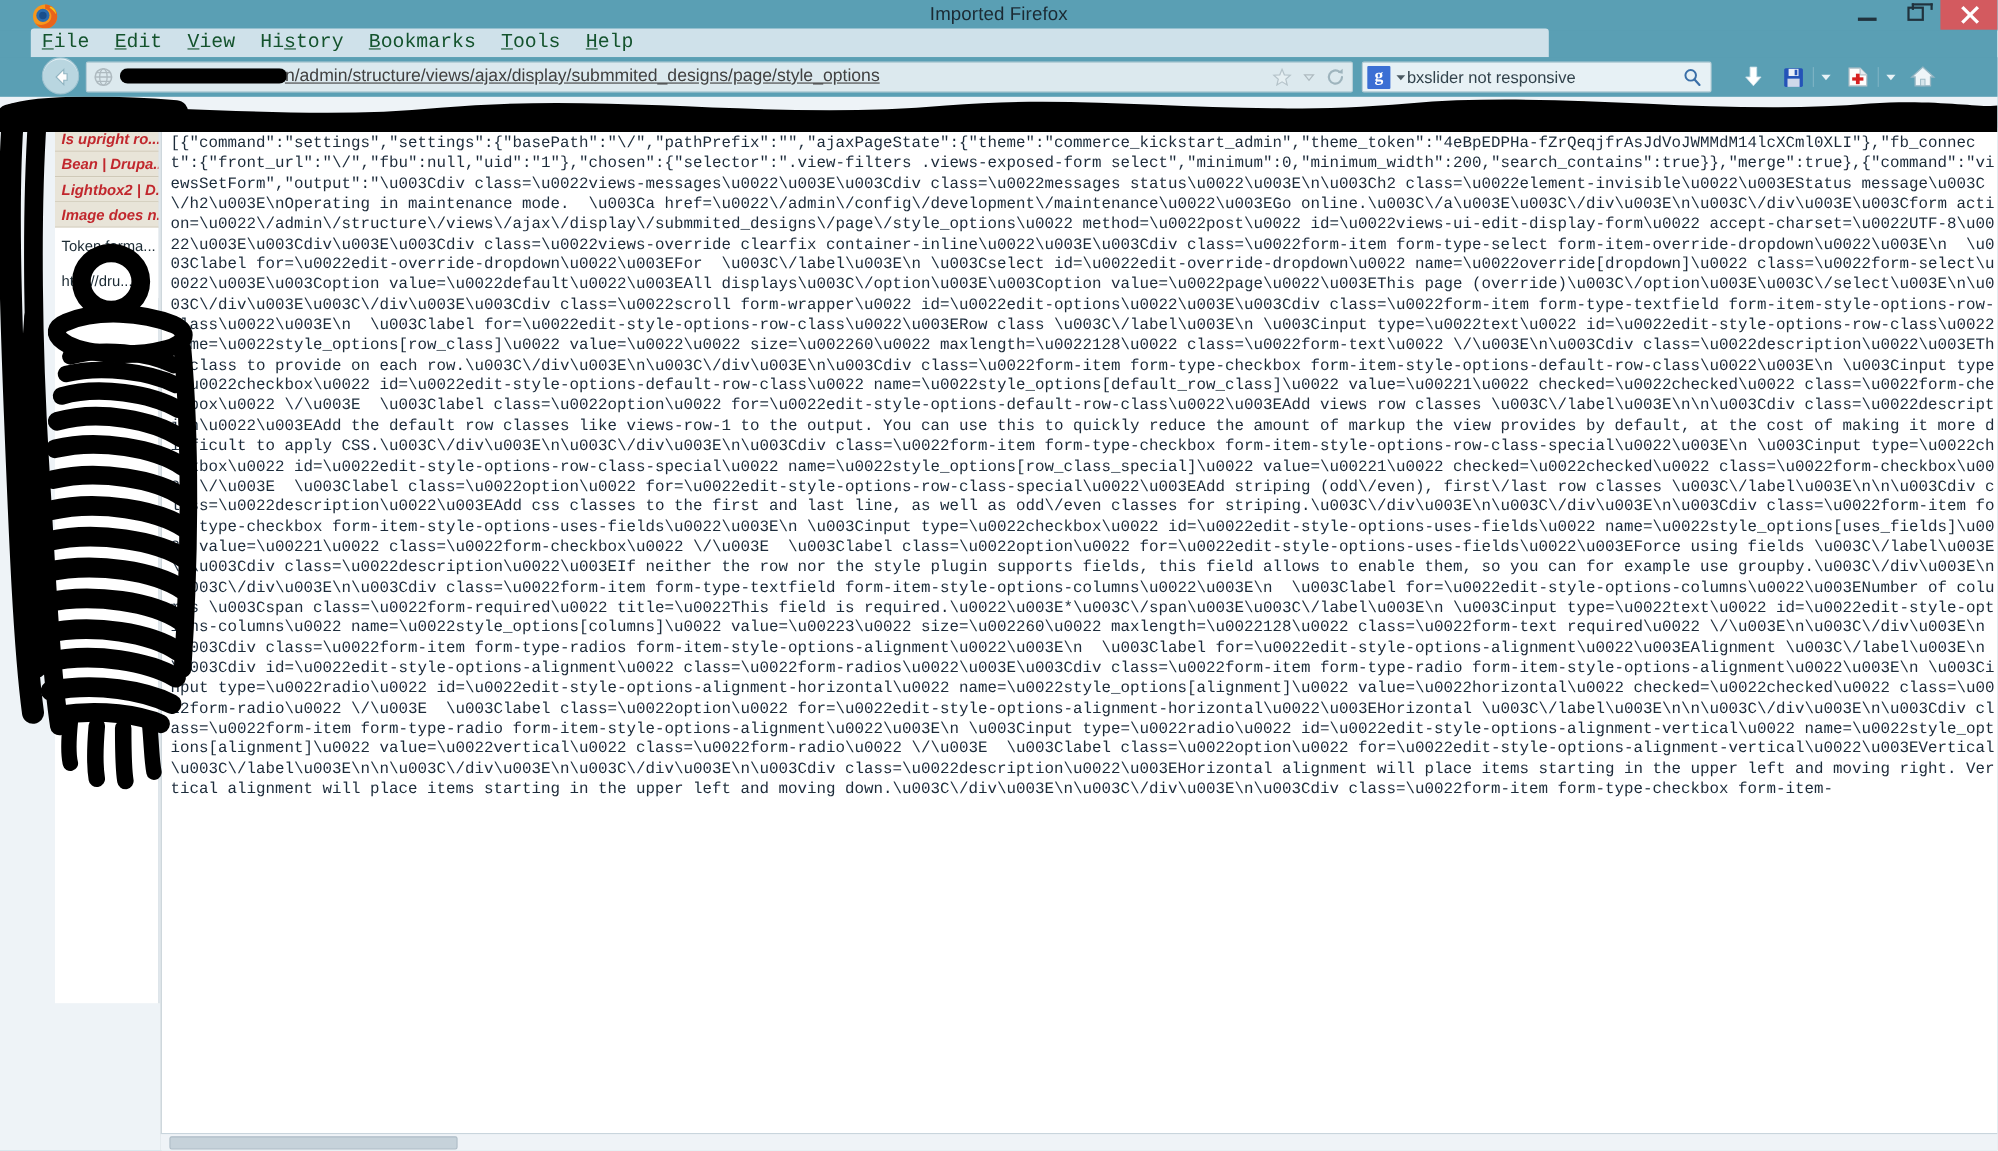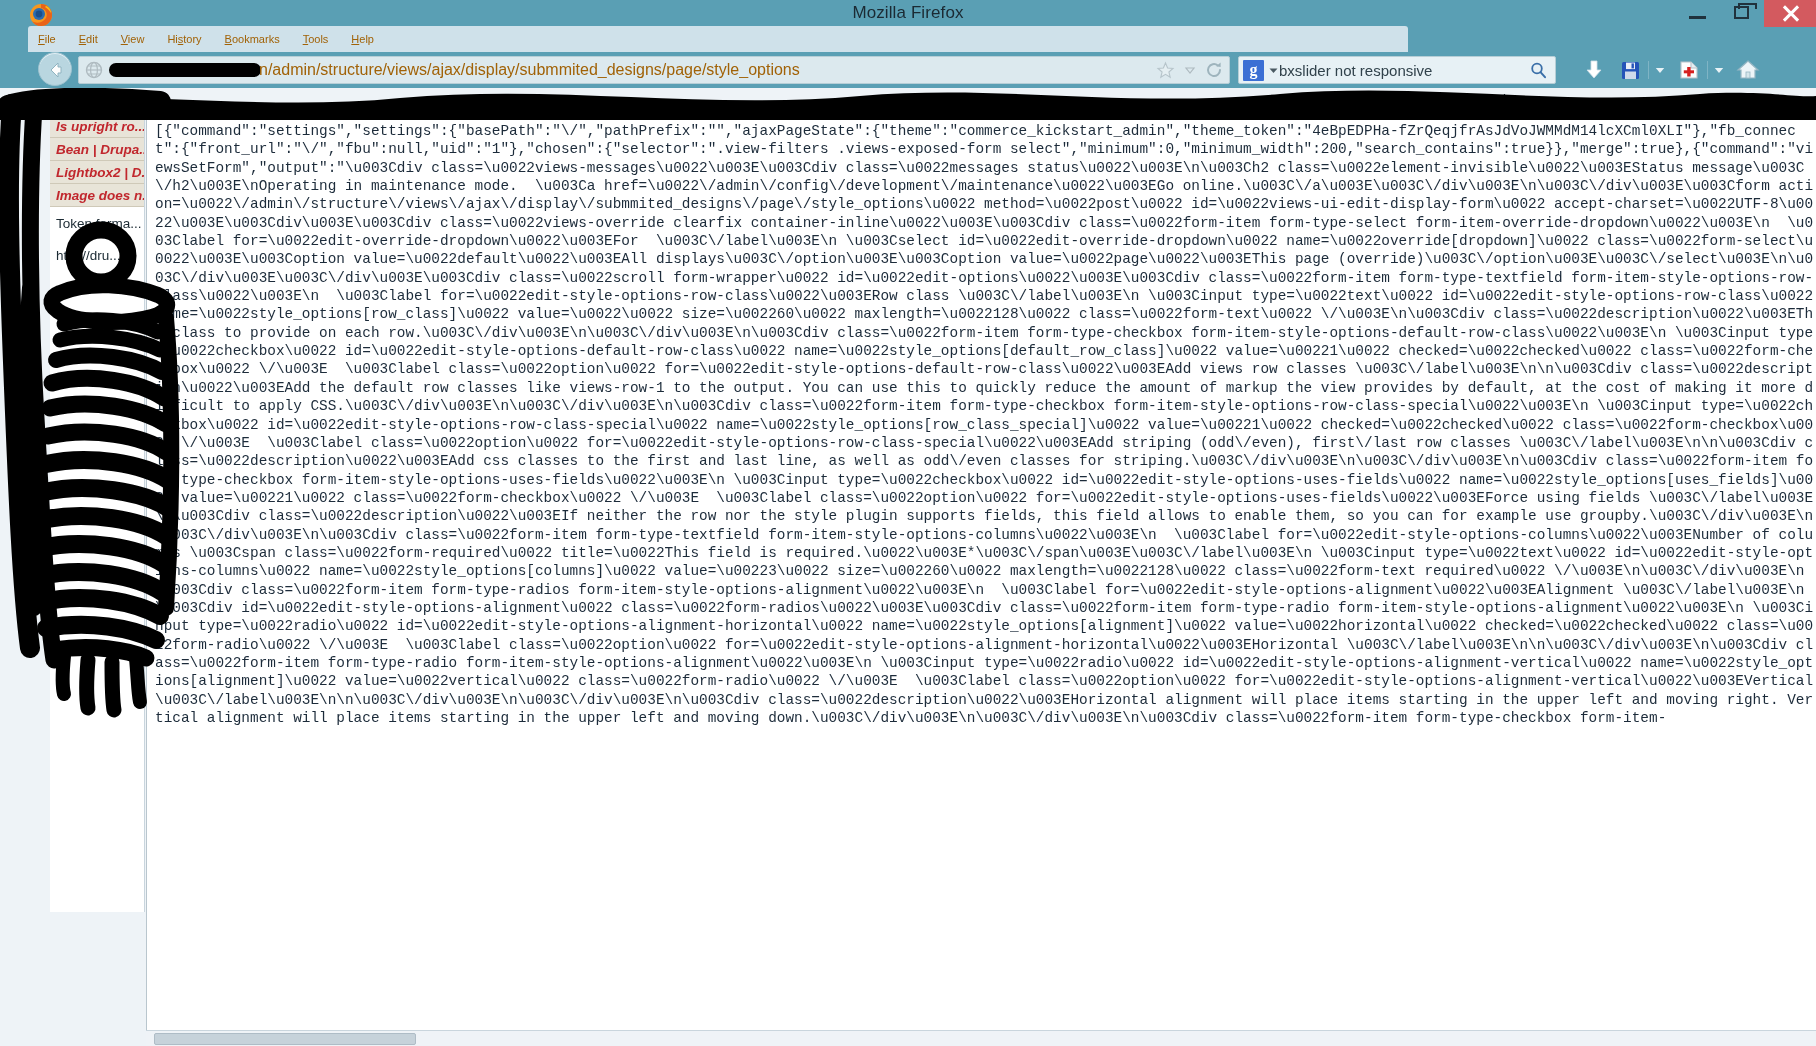--- a/index.html
+++ b/index.html
@@ -44,21 +44,21 @@
   .wc-close::before { transform:rotate(45deg); }
   .wc-close::after  { transform:rotate(-45deg); }
 
   
   .menubar {
     position:absolute; left:28px; top:26px; width:1380px; height:26px;
     background:#cfe1ea; display:flex; align-items:center; padding-left:10px;
     border-top-left-radius:3px; border-top-right-radius:3px;
   }
   .menu-item {
-    font-size:11px; color:#a16207; margin-right:23px; white-space:nowrap;
+    font-size:18px; color:#14532d; margin-right:23px; white-space:nowrap;font-family:Liberation Mono, monospace;
   }
   .menu-item .u { text-decoration:underline; }
 
   
   .navbar {
     position:absolute; left:0; top:52px; width:100%; height:36px;
     background:#5a9fb4;
   }
   .backbtn {
     position:absolute; left:38px; top:52px; width:34px; height:34px;
@@ -68,22 +68,22 @@
   }
   .backbtn svg { position:absolute; left:6px; top:6px; }
 
   .urlbar {
     position:absolute; left:78px; top:56px; width:1152px; height:28px;
     background:#dce9ee; border:1px solid #b6ced6; border-radius:2px;
     display:flex; align-items:center; padding:0 6px;
   }
   .globe-icon { width:18px; height:18px; margin-right:6px; flex:0 0 auto; opacity:.55; }
   .url-text {
-    font-size:16px; color:#a16207; white-space:nowrap; overflow:hidden;
-    flex:1 1 auto; line-height:1;
+    font-size:16px; color:#404040; white-space:nowrap; overflow:hidden;
+    flex:1 1 auto; line-height:1;text-decoration:underline;
   }
   .url-redact {
     display:inline-block; width:152px; height:14px; background:#000;
     border-radius:7px; vertical-align:-2px; margin-right:-2px;
   }
   .urlbar-actions { display:flex; align-items:center; gap:9px; margin-left:8px; flex:0 0 auto; }
   .star-icon, .reload-icon, .caret-icon { opacity:.55; }
 
   .searchbar {
     position:absolute; left:1238px; top:56px; width:318px; height:28px;
@@ -179,21 +179,21 @@
   <div class="titlebar">
     <div class="ff-logo">
       <svg width="26" height="26" viewBox="0 0 26 26">
         <circle cx="13" cy="13" r="11" fill="#f7971d"></circle>
         <path d="M13 2 A11 11 0 0 1 24 13 A11 11 0 0 1 13 24 A11 11 0 0 1 4 19 C8 22 15 21 18 16 C20 12 18 7 13 6 Z" fill="#e8631a"></path>
         <circle cx="11" cy="12" r="6" fill="#2b6cb0"></circle>
         <circle cx="11" cy="12" r="3.4" fill="#1a4e8a"></circle>
         <path d="M18 4 C21 5 23 8 23 11 C21 8 19 6 17 5 Z" fill="#f5c21b"></path>
       </svg>
     </div>
-    <div class="title-text">Mozilla Firefox</div>
+    <div class="title-text">Imported Firefox</div>
     <div class="wincontrols">
       <div class="wc wc-min"></div>
       <div class="wc">
           <div class="wc-max-box"></div>
         </div>
       <div class="wc wc-close"></div>
     </div>
   </div>
 
   <div class="menubar">

